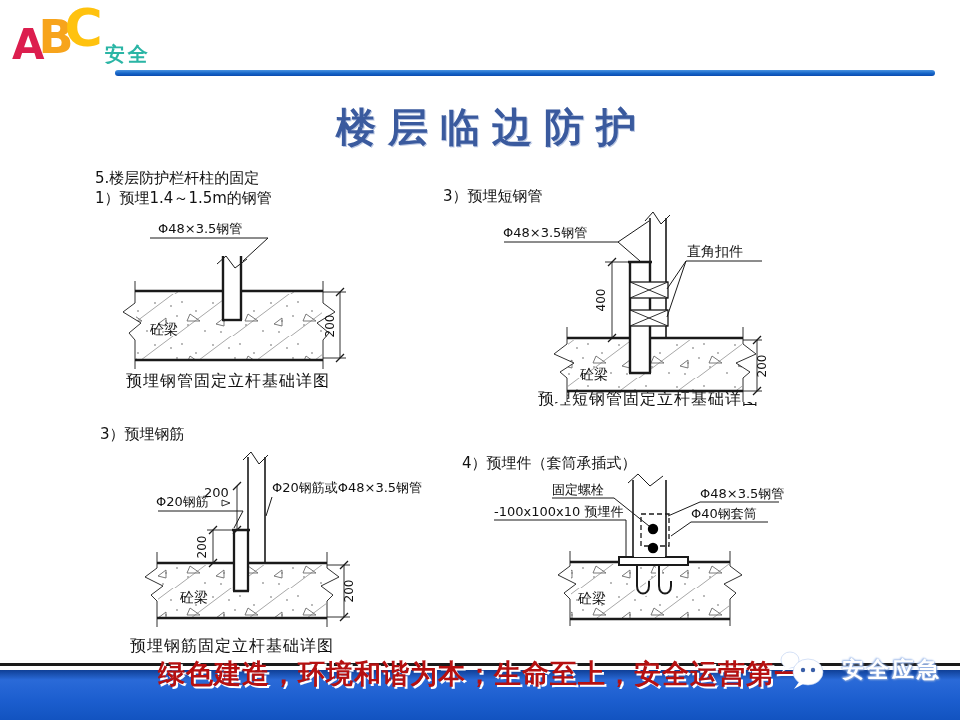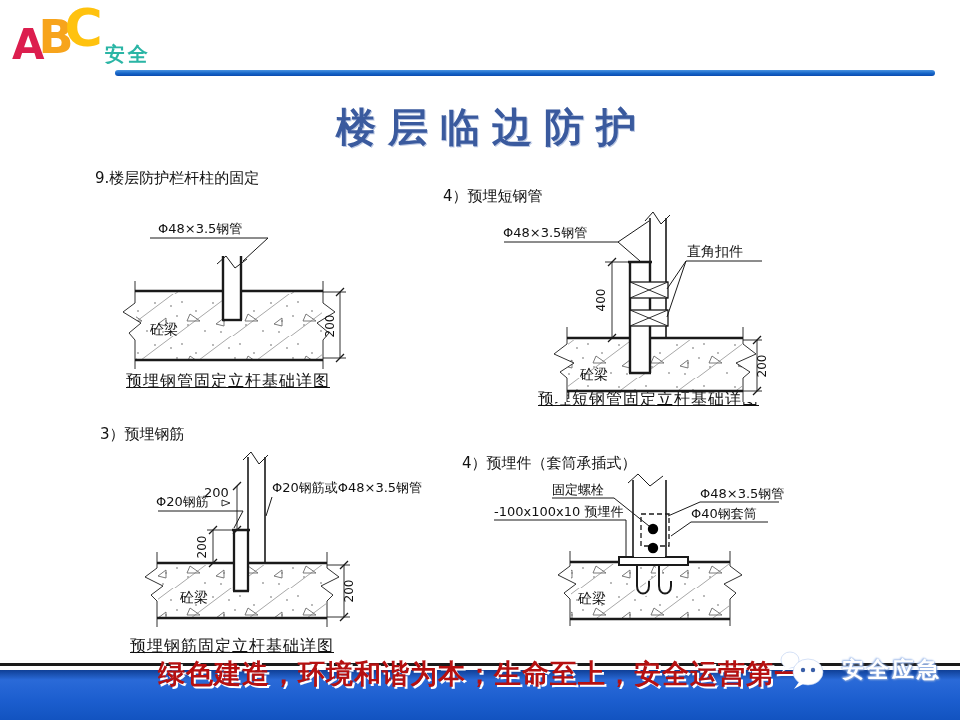--- a/index.html
+++ b/index.html
@@ -12,21 +12,21 @@
   .logo .lb{font-size:46px;color:#F7A41C;margin:0 -5px 6px -6px;}
   .logo .lc{font-size:52px;color:#FFC20E;margin-bottom:12px;margin-left:-4px;}
   .logo .ltxt{font-size:20px;color:#2AB5A5;margin-bottom:2px;margin-left:2px;letter-spacing:3px;}
   .header-rule{position:absolute;left:115px;right:25px;top:70px;height:6px;border-radius:3px;
         background:linear-gradient(180deg,#4b93e0 0%,#1565C8 55%,#0b4aae 100%);}
   .slide-title{position:absolute;left:0;right:0;top:100px;text-align:center;
         font-family:"DejaVu Serif",serif;font-weight:bold;font-size:40px;color:#3A5A9E;
         letter-spacing:12px;text-shadow:1px 1px 0 #b9c6e2;padding-left:24px;}
   
   .dg-head{position:absolute;font-size:15px;line-height:20px;color:#111;white-space:nowrap;}
-  .dg-cap{position:absolute;font-size:16px;color:#111;white-space:nowrap;letter-spacing:1px;text-decoration:underline;}
+  .dg-cap{position:absolute;font-size:16px;color:#111;white-space:nowrap;letter-spacing:1px;}
   svg.panel{position:absolute;overflow:visible;}
   svg text{font-family:"DejaVu Sans",sans-serif;fill:#111;}
   
   .footer-line{position:absolute;left:0;right:0;top:663px;height:3px;background:#1a1a1a;}
   .footer-bar{position:absolute;left:0;right:0;top:670px;height:50px;
         background:linear-gradient(180deg,#0f3f96 0%,#2a6ad8 20%,#1c5ecf 60%,#1253c0 100%);}
   .slogan{position:absolute;left:0;right:0;top:656px;text-align:center;font-size:27px;
         font-weight:bold;color:#B61010;letter-spacing:1px;text-shadow:2px 2px 0 #ffffff;
         white-space:nowrap;}
   .wechat{position:absolute;right:18px;top:650px;display:flex;align-items:center;gap:16px;z-index:5;}
@@ -60,23 +60,24 @@
   <div class="logo">
     <span class="la">A</span>
       <span class="lb">B</span>
       <span class="lc">C</span>
       <span class="ltxt">安全</span>
   </div>
   <div class="header-rule"></div>
   <div class="slide-title">楼层临边防护</div>
 
   <div class="dg-head" style="left:95px;top:168px;">
-    <div>9.楼层防护栏杆柱的固定</div>
+    <div>5.楼层防护栏杆柱的固定</div>
+    <div>1）预埋1.4～1.5m的钢管</div>
   </div>
-  <div class="dg-head" style="left:443px;top:186px;">4）预埋短钢管</div>
+  <div class="dg-head" style="left:443px;top:186px;">3）预埋短钢管</div>
   <div class="dg-head" style="left:100px;top:424px;">3）预埋钢筋</div>
   <div class="dg-head" style="left:462px;top:453px;text-align:center;">4）预埋件（套筒承插式）</div>
 
   <div class="dg-cap" style="left:126px;top:371px;">预埋钢管固定立杆基础详图</div>
   <div class="dg-cap" style="left:538px;top:389px;">预埋短钢管固定立杆基础详图</div>
   <div class="dg-cap" style="left:130px;top:636px;">预埋钢筋固定立杆基础详图</div>
 
   <svg class="panel" style="left:85px;top:210px;" width="275" height="195" viewBox="85 210 275 195">
     <g>
       <rect x="136" y="292" width="186" height="67" fill="url(#conc)"></rect>

